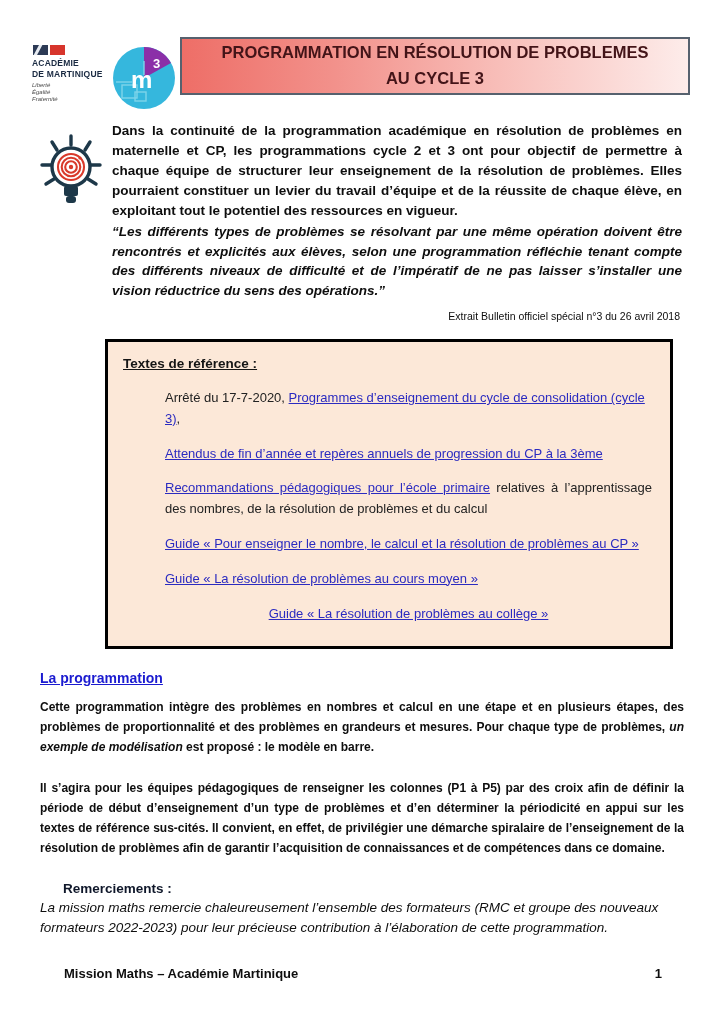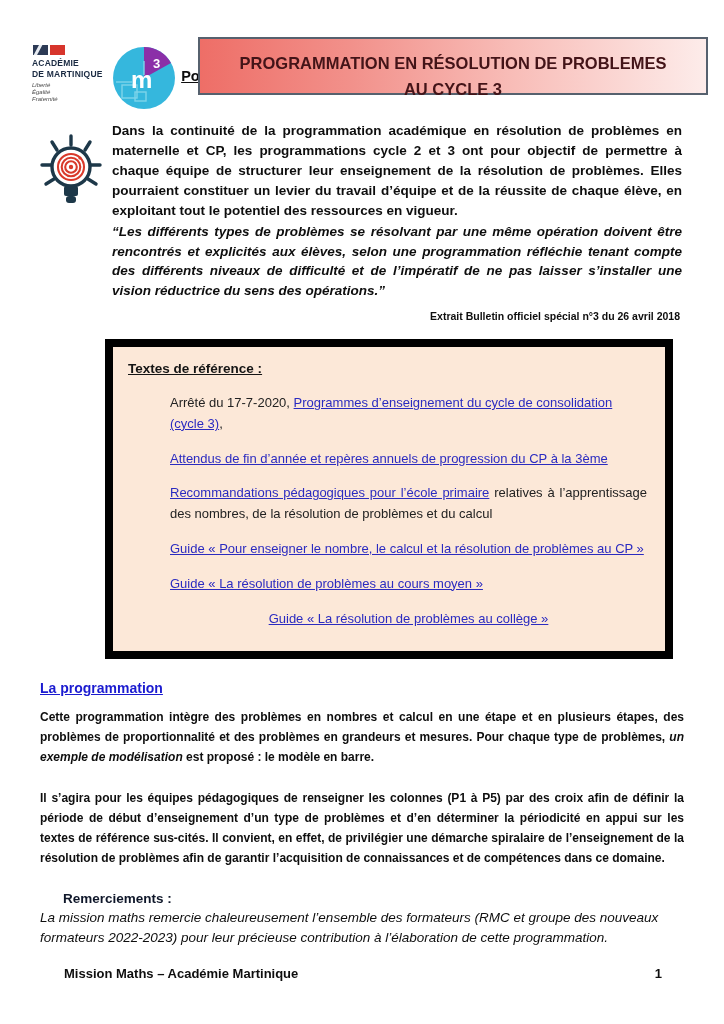--- a/index.html
+++ b/index.html
@@ -18,40 +18,39 @@
   .flag-red { width:15px; height:10px; background:#d7352c; }
   .academy-name { margin-top:3px; font-size:8.5px; font-weight:700; color:#1a2a42; line-height:10.5px; letter-spacing:.2px; }
   .motto { margin-top:3px; font-size:6px; font-style:italic; color:#4a4a4a; line-height:7px; }
 
   .m3-logo { position:absolute; left:111px; top:45px; width:66px; height:66px; }
 
   .title-box {
     position:absolute; left:180px; top:37px; width:510px; height:58px;
     border:2px solid #56616e;
     background:linear-gradient(90deg,#ee6e67 0%, #f2918b 30%, #f8bdb8 62%, #fdecea 100%);
-    display:flex; justify-content:center; text-align:center;
-    padding:12px 28px;
-    margin-left:18px;
+    display:flex; align-items:center; justify-content:center; text-align:center;
+    padding:0 28px;
   }
   .title-text { font-size:16.5px; font-weight:700; color:#431418; line-height:1.55; }
 
   
   .main { padding-top:68px; }
   .subtitle { text-align:center; font-size:14.5px; font-weight:700; text-decoration:underline; color:#0d0d0d; }
 
   .intro { display:flex; margin:13px 42px 0 30px; }
   .bulb-wrap { width:82px; flex-shrink:0; padding-top:34px; display:flex; justify-content:center; align-items:flex-start; }
   .intro-body { flex:1; }
   .intro-text { font-size:13.5px; font-weight:700; line-height:20px; text-align:justify; color:#0e0e0e;margin-top:24px; }
   .quote { font-size:13.5px; font-weight:700; font-style:italic; line-height:19.5px; text-align:justify; color:#0e0e0e; margin-top:1px; }
-  .attribution { text-align:right; font-size:10.5px; font-weight:700; color:#0e0e0e; margin:10px 44px 0 0; }
+  .attribution { text-align:right; font-size:10.5px; font-weight:400; color:#0e0e0e; margin:10px 44px 0 0; }
 
   .ref-box {
     margin:17px 0 0 105px; width:568px;
-    border:8px solid #000000; background:#fce8d8;
+    border:3px solid #000000; background:#fce8d8;
     padding:14px 18px 22px 15px;
   }
   .ref-title { font-size:13.5px; font-weight:700; text-decoration:underline; color:#151515; }
   .ref-content { margin:17px 0 0 42px; font-size:13px; color:#222; }
   .ref-line { margin-bottom:14px; line-height:1.6; }
   .ref-line.justified { text-align:justify; }
   .ref-line:last-child { margin-bottom:0;text-align:center; }
   .ref-link { color:#2b2bc0; text-decoration:underline; cursor:pointer; }
 
   .section { margin:21px 40px 0 40px; }

